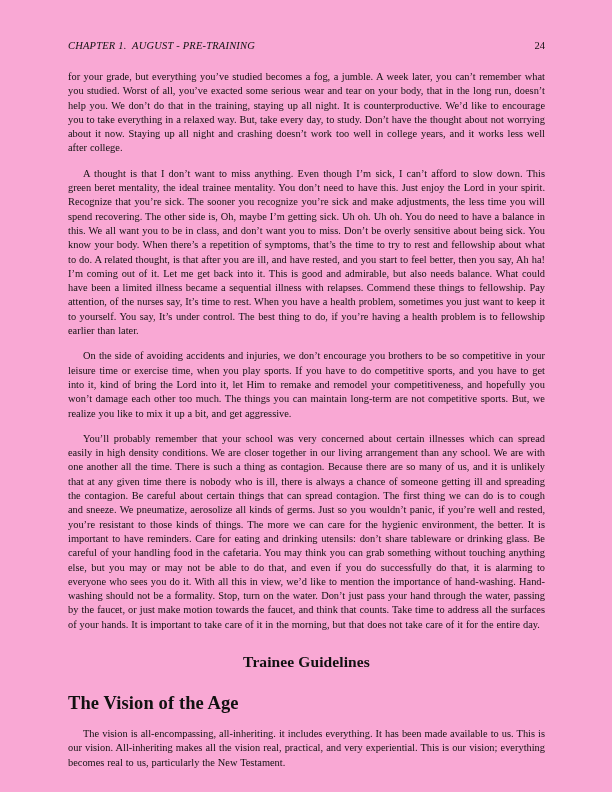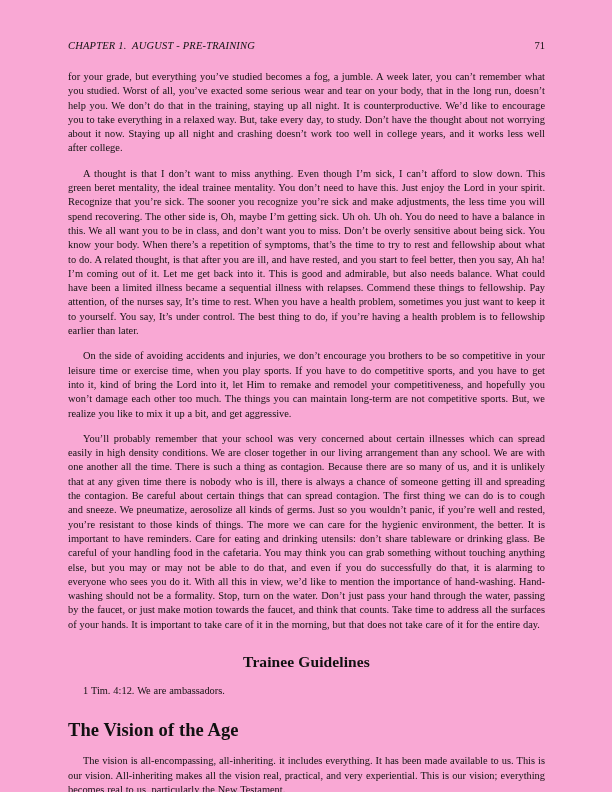--- a/index.html
+++ b/index.html
@@ -60,36 +60,35 @@
     letter-spacing: 0.1px;
   }
 </style>
 </head>
 <body>
 
 <div class="page">
 
   <div class="running-head">
     <span class="chapter">CHAPTER 1.  AUGUST - PRE-TRAINING</span>
-    <span class="pagenum">71</span>
+    <span class="pagenum">24</span>
   </div>
 
   <div class="body-text">
 
     <p class="noindent">for your grade, but everything you’ve studied becomes a fog, a jumble. A week later, you can’t remember what you studied. Worst of all, you’ve exacted some serious wear and tear on your body, that in the long run, doesn’t help you. We don’t do that in the training, staying up all night. It is counterproductive. We’d like to encourage you to take everything in a relaxed way. But, take every day, to study. Don’t have the thought about not worrying about it now. Staying up all night and crashing doesn’t work too well in college years, and it works less well after college.</p>
 
     <p>A thought is that I don’t want to miss anything. Even though I’m sick, I can’t afford to slow down. This green beret mentality, the ideal trainee mentality. You don’t need to have this. Just enjoy the Lord in your spirit. Recognize that you’re sick. The sooner you recognize you’re sick and make adjustments, the less time you will spend recovering. The other side is, Oh, maybe I’m getting sick. Uh oh. Uh oh. You do need to have a balance in this. We all want you to be in class, and don’t want you to miss. Don’t be overly sensitive about being sick. You know your body. When there’s a repetition of symptoms, that’s the time to try to rest and fellowship about what to do. A related thought, is that after you are ill, and have rested, and you start to feel better, then you say, Ah ha! I’m coming out of it. Let me get back into it. This is good and admirable, but also needs balance. What could have been a limited illness became a sequential illness with relapses. Commend these things to fellowship. Pay attention, of the nurses say, It’s time to rest. When you have a health problem, sometimes you just want to keep it to yourself. You say, It’s under control. The best thing to do, if you’re having a health problem is to fellowship earlier than later.</p>
 
     <p>On the side of avoiding accidents and injuries, we don’t encourage you brothers to be so competitive in your leisure time or exercise time, when you play sports. If you have to do competitive sports, and you have to get into it, kind of bring the Lord into it, let Him to remake and remodel your competitiveness, and hopefully you won’t damage each other too much. The things you can maintain long-term are not competitive sports. But, we realize you like to mix it up a bit, and get aggressive.</p>
 
     <p>You’ll probably remember that your school was very concerned about certain illnesses which can spread easily in high density conditions. We are closer together in our living arrangement than any school. We are with one another all the time. There is such a thing as contagion. Because there are so many of us, and it is unlikely that at any given time there is nobody who is ill, there is always a chance of someone getting ill and spreading the contagion. Be careful about certain things that can spread contagion. The first thing we can do is to cough and sneeze. We pneumatize, aerosolize all kinds of germs. Just so you wouldn’t panic, if you’re well and rested, you’re resistant to those kinds of things. The more we can care for the hygienic environment, the better. It is important to have reminders. Care for eating and drinking utensils: don’t share tableware or drinking glass. Be careful of your handling food in the cafetaria. You may think you can grab something without touching anything else, but you may or may not be able to do that, and even if you do successfully do that, it is alarming to everyone who sees you do it. With all this in view, we’d like to mention the importance of hand-washing. Hand-washing should not be a formality. Stop, turn on the water. Don’t just pass your hand through the water, passing by the faucet, or just make motion towards the faucet, and think that counts. Take time to address all the surfaces of your hands. It is important to take care of it in the morning, but that does not take care of it for the entire day.</p>
 
     <h2 class="section-sub">Trainee Guidelines</h2>
 
-    <p>1 Tim. 4:12. We are ambassadors.</p>
 
     <h1 class="section-main">The Vision of the Age</h1>
 
     <p>The vision is all-encompassing, all-inheriting. it includes everything. It has been made available to us. This is our vision. All-inheriting makes all the vision real, practical, and very experiential. This is our vision; everything becomes real to us, particularly the New Testament.</p>
 
   </div>
 
 </div>
 
 </body></html>

